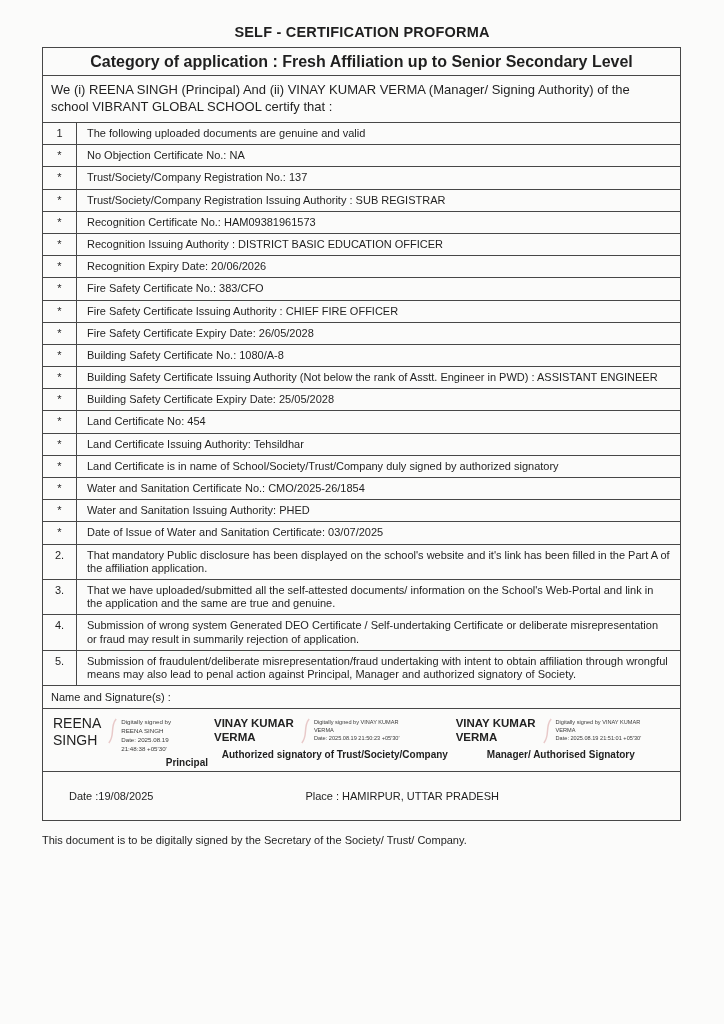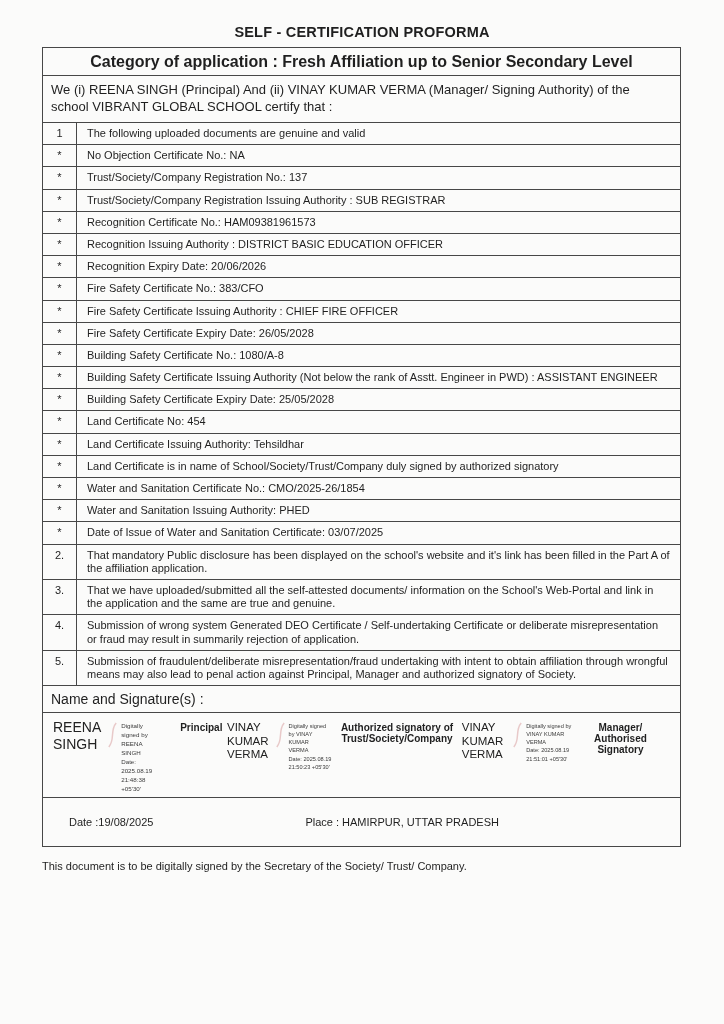--- a/index.html
+++ b/index.html
@@ -55,57 +55,57 @@
     text-align: center;
     padding-top: 4px;
   }
   .cell-text {
     flex: 1;
     font-size: 11px;
     line-height: 1.2;
     padding: 4px 10px 4px 10px;
   }
   .name-sig-label {
-    font-size: 14px;
+    font-size: 11px;
     padding: 5px 8px 5px 8px;
   }
   .sig-row {
     display: flex;
     align-items: flex-start;
     padding: 6px 10px 3px 6px;
     min-height: 52px;
   }
-  .sig-block { display: flex; }
+  .sig-block { display: flex; flex-direction: column; }
   .sig-block.b1 { width: 168px; margin-left: 4px; }
   .sig-block.b2 { width: 262px; margin-left: 6px; }
   .sig-block.b3 { width: 228px; margin-left: auto; margin-right: 4px; }
   .sig-top { display: flex; align-items: flex-start; }
   .sig-name {
     white-space: pre-line;
     line-height: 1.18;
     color: #222;
   }
   .b1 .sig-name { font-size: 14px; }
-  .b2 .sig-name, .b3 .sig-name { font-size: 11.5px; padding-top: 2px; }
+  .b2 .sig-name, .b3 .sig-name { font-size: 11.5px; padding-top: 2px; font-weight: bold; }
   .flourish { width: 11px; height: 30px; margin: 1px 3px 0 6px; flex: 0 0 auto; }
   .sig-details {
     font-size: 5.6px;
     line-height: 1.45;
     color: #3a3a3a;
     white-space: pre-line;
     padding-top: 3px;
   }
   .b1 .sig-details { font-size: 6.2px; }
   .sig-role {
     font-size: 10px;
     font-weight: bold;
     text-align: center;
     margin-top: 3px;
   }
-  .b1 .sig-role { text-align: center; padding-left: 28px; }
+  .b1 .sig-role { text-align: right; padding-left: 28px; }
   .date-row {
     display: flex;
     align-items: center;
     height: 48px;
     font-size: 11px;
   }
   .date-val { margin-left: 26px; }
   .place-val { margin-left: 152px; }
   .footer-note {
     font-size: 11px;

